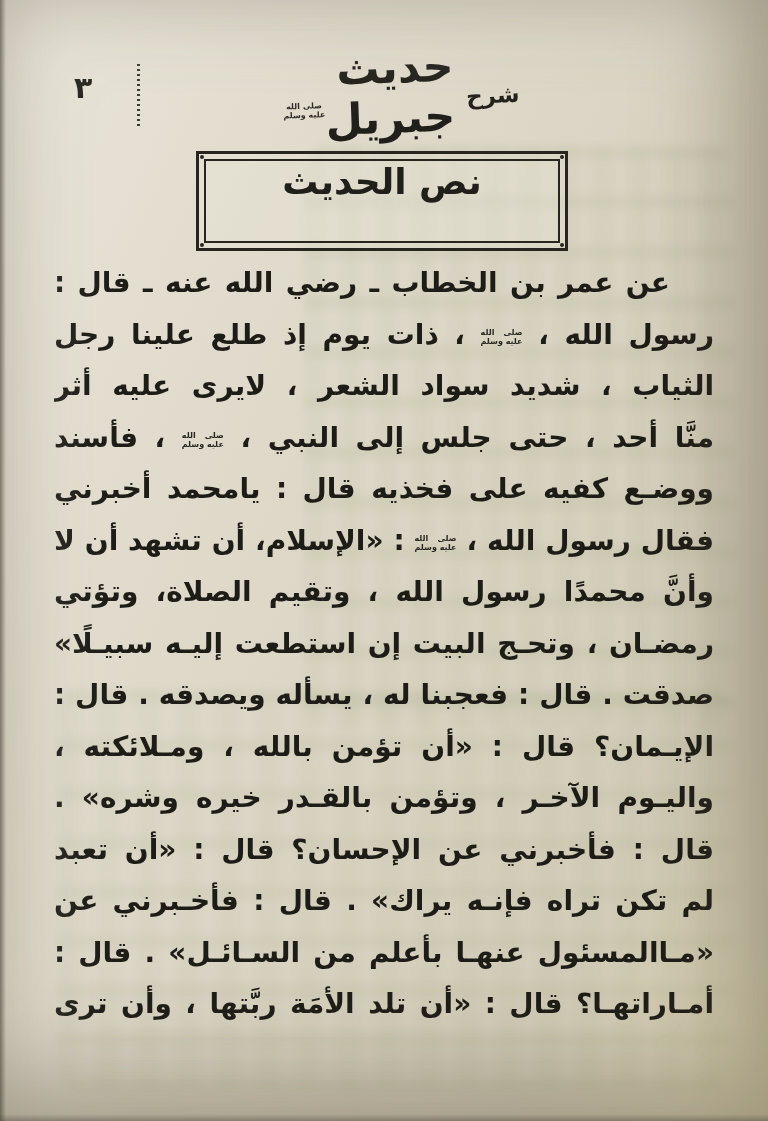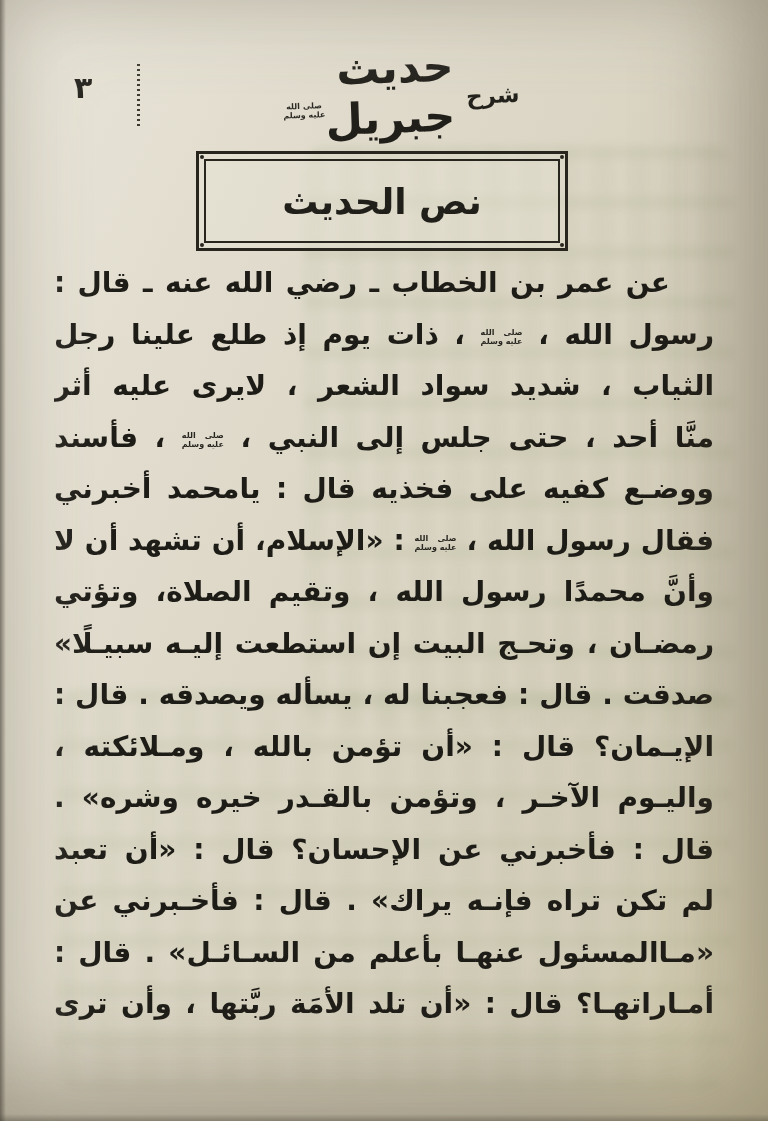--- a/index.html
+++ b/index.html
@@ -67,21 +67,21 @@
   .titlebox{
     position:absolute;z-index:3;
     left:196px;top:151px;width:372px;height:100px;
     border:3px solid #28251f;
     box-sizing:border-box;
     background:rgba(232,228,216,.35);
   }
   .titlebox .innerframe{
     position:absolute;inset:5px;
     border:2px solid #28251f;
-    display:flex;align-items:center;justify-content:center;
+    display:flex;align-items:flex-start;justify-content:center;
   }
   .titlebox .dot{
     position:absolute;width:4px;height:4px;border-radius:50%;
     background:#28251f;
   }
   .dot.tl{top:1px;left:1px;} .dot.tr{top:1px;right:1px;}
   .dot.bl{bottom:1px;left:1px;} .dot.br{bottom:1px;right:1px;}
   .section-title{
     font-size:36px;font-weight:700;direction:rtl;
     letter-spacing:0;

